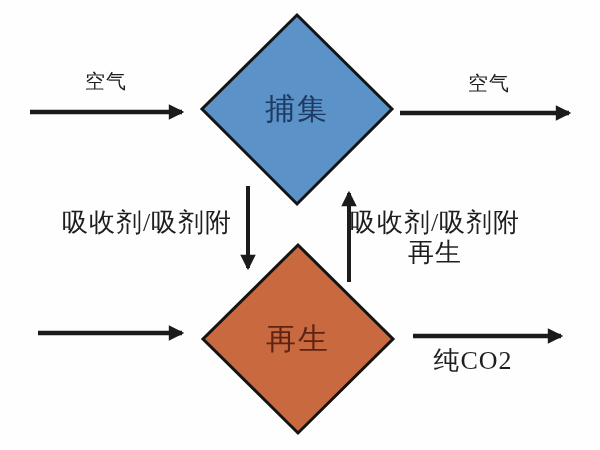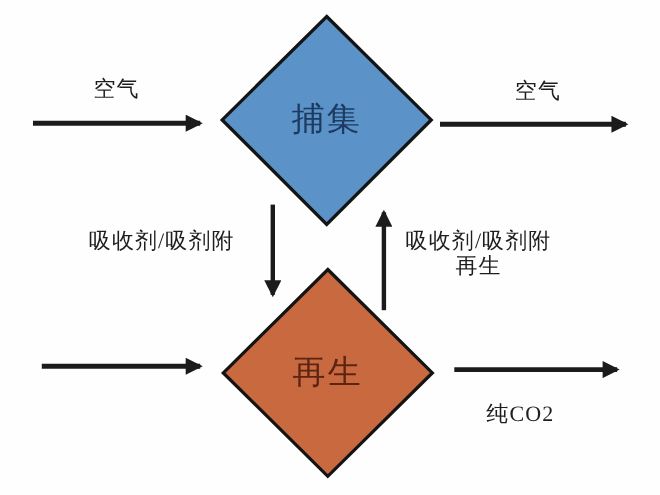--- a/index.html
+++ b/index.html
@@ -17,21 +17,21 @@
     font-family: Liberation Serif, serif;
   }
   .canvas svg {
     position: absolute;
     inset: 0;
   }
   .lbl {
     position: absolute;
     transform: translateX(-50%);
     color: #1e1e1e;
-    font-size: 20px;
+    font-size: 26px;
     line-height: 1.16;
     text-align: center;
     white-space: nowrap;
     letter-spacing: 1px;
   }
   .lbl.big { font-size: 20px; }
   .node-lbl {
     position: absolute;
     transform: translate(-50%, -50%);
     font-size: 30px;
@@ -82,15 +82,15 @@
   <div class="lbl" style="left:147px; top:208px;">
     <div>吸收剂/吸剂附</div>
   </div>
 
   <div class="lbl" style="left:435px; top:208px;">
     <div>吸收剂/吸剂附</div>
     <div>再生</div>
   </div>
 
 
-  <div class="lbl" style="left:473px; top:366px;text-align:center;">纯CO2</div>
+  <div class="lbl" style="left:473px; top:346px;text-align:center;">纯CO2</div>
 
 </div>
 
 </body></html>

